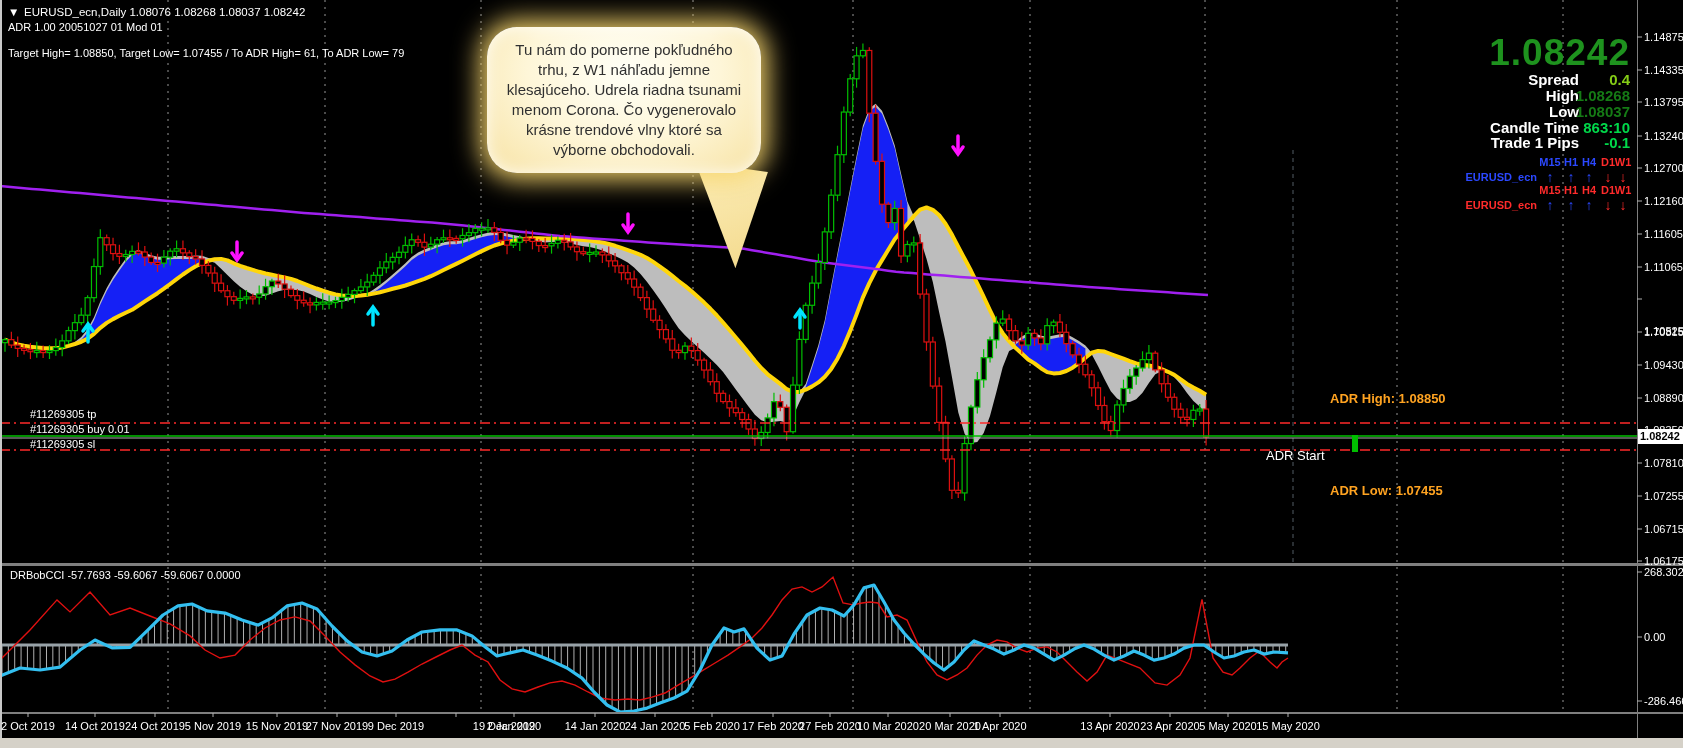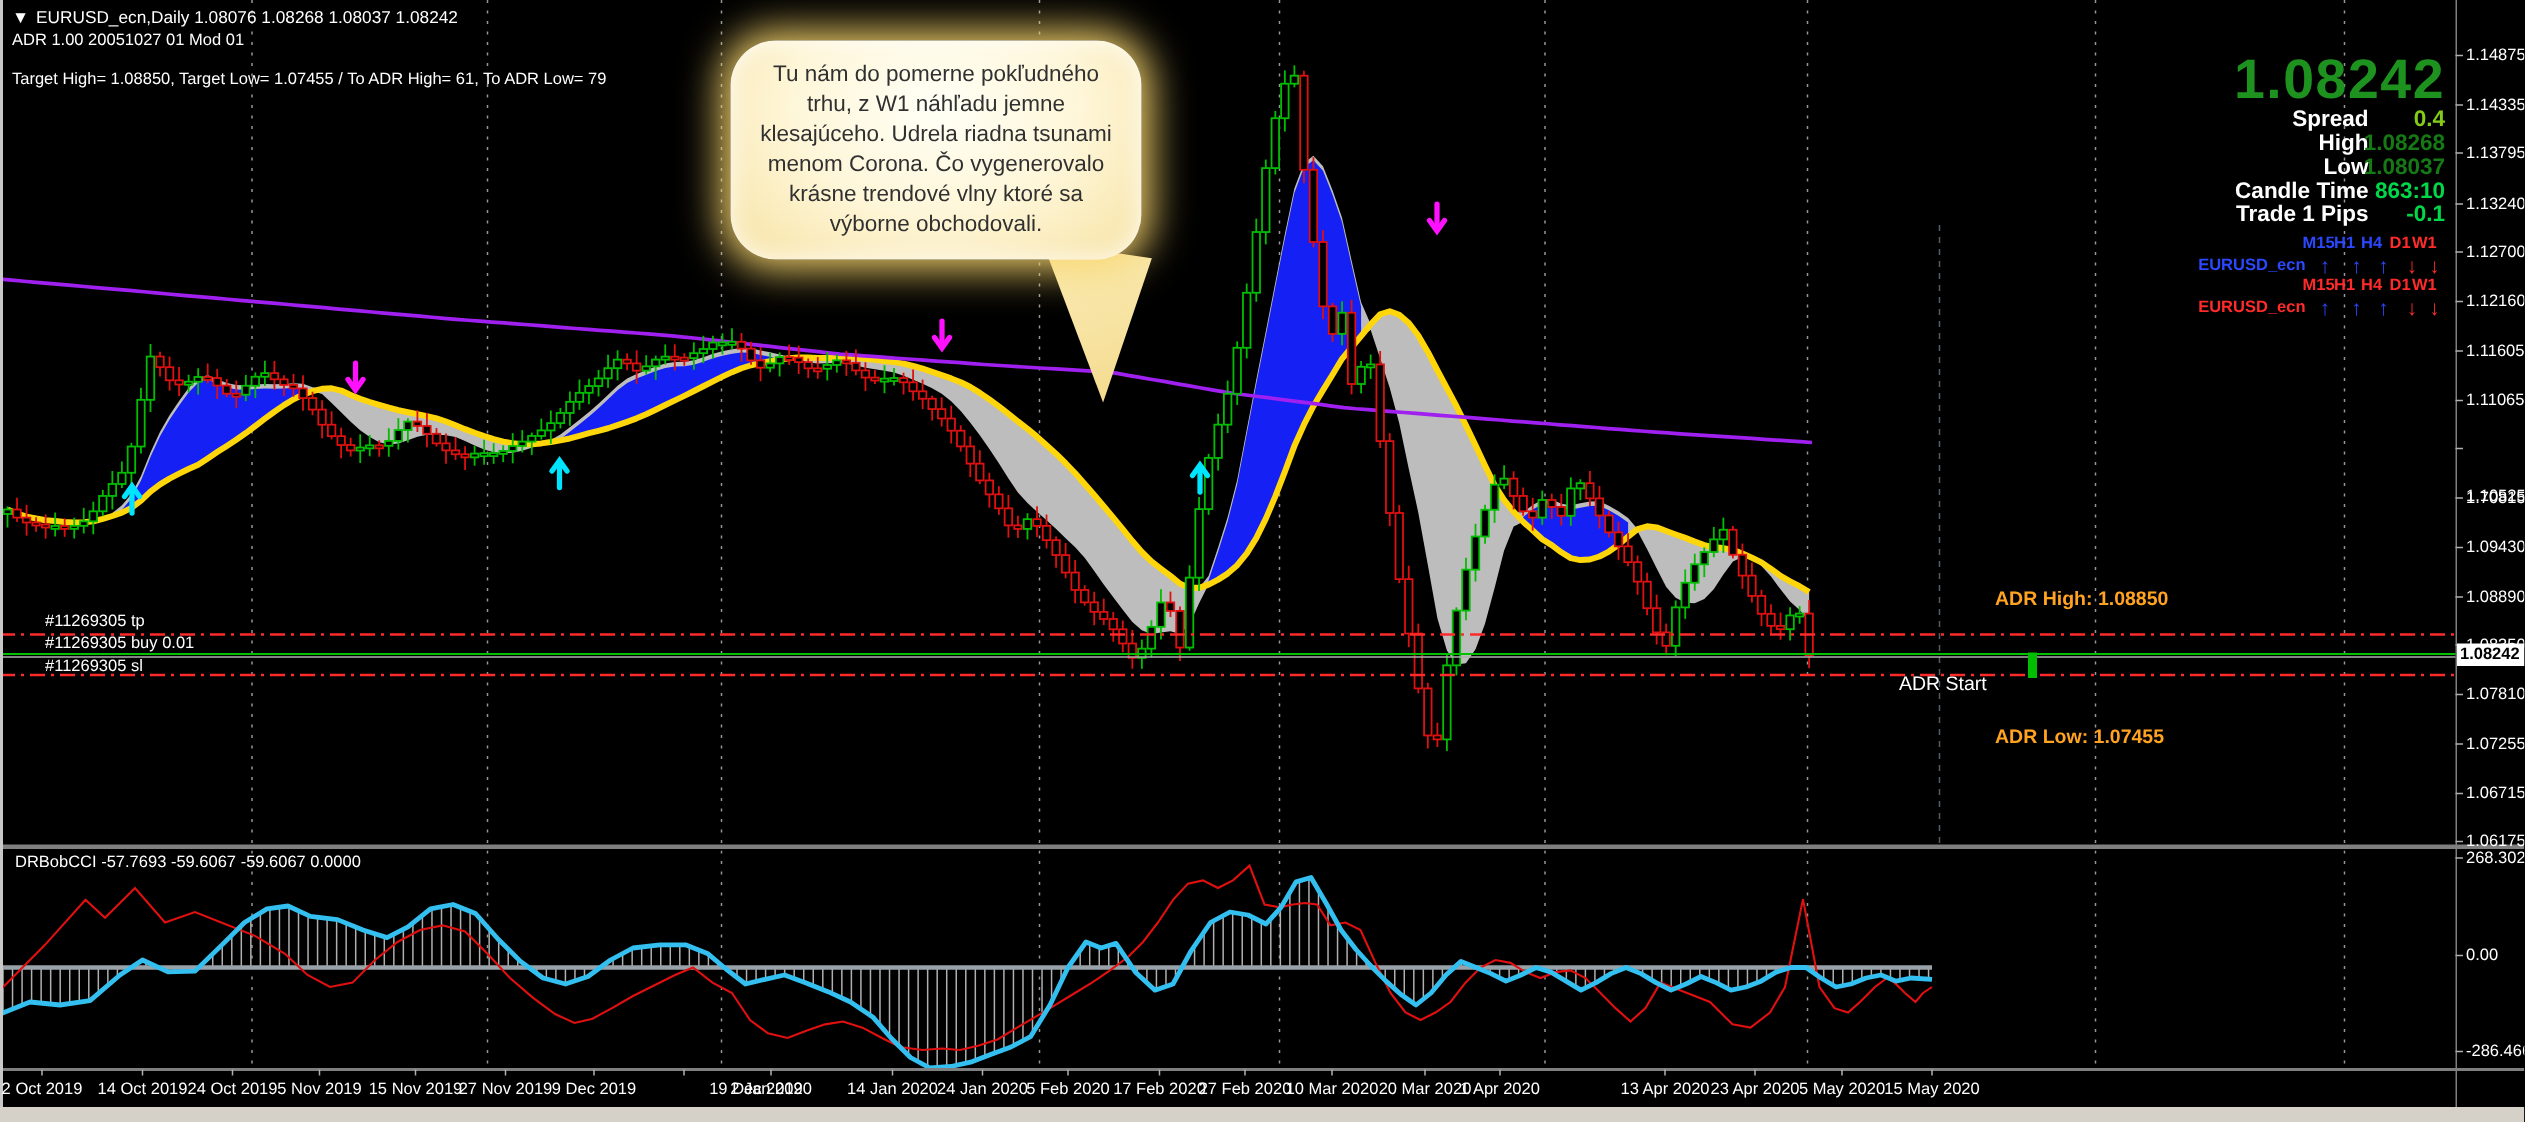--- a/index.html
+++ b/index.html
@@ -6,21 +6,21 @@
   #root{position:relative;width:1683px;height:748px;background:#000;overflow:hidden;
         font-family:"Liberation Sans",sans-serif;}
   #chart-svg{position:absolute;left:0;top:0;}
   .t{position:absolute;font:11px "Liberation Sans",sans-serif;color:#fff;white-space:nowrap;}
   .hdr1{font-size:11.5px;}
   .tick{color:#fff;}
   .datelbl{width:90px;text-align:center;}
   .qbig{font-weight:bold;font-size:37px;letter-spacing:1px;}
   .qlab{font-weight:bold;font-size:15px;text-align:right;width:130px;}
   .qval{font-weight:bold;font-size:15px;text-align:right;width:90px;}
-  .stf{font-weight:bold;font-size:11px;width:30px;text-align:left;}
+  .stf{font-weight:bold;font-size:11px;width:30px;text-align:center;}
   .sarrow{font-weight:bold;font-size:14px;width:30px;text-align:center;}
   .ssym{font-weight:bold;font-size:11px;width:120px;text-align:right;}
   .adrlbl{font-size:13px;font-weight:bold;}
   #callout{position:absolute;left:487px;top:27px;width:274px;height:146px;z-index:6;
      background:radial-gradient(ellipse at 50% 30%, #FFFFF6 0%, #FEF6D8 50%, #F7E2A2 100%);
      border-radius:30px;display:flex;align-items:center;justify-content:center;text-align:center;
      box-shadow:0 0 26px 7px rgba(248,214,110,.95), inset 0 0 16px rgba(255,255,255,.9);}
   #callout-tail{position:absolute;left:660px;top:150px;width:130px;height:130px;z-index:5;
      background:linear-gradient(160deg,#FDF2C4,#F2D684);
      clip-path:polygon(27% 9%, 83% 17%, 58% 91%);

